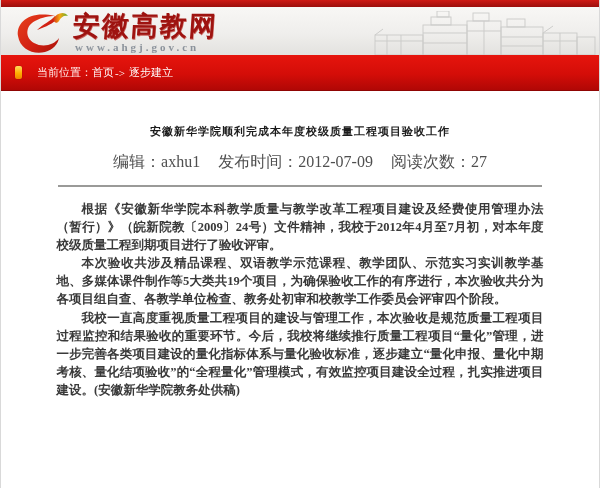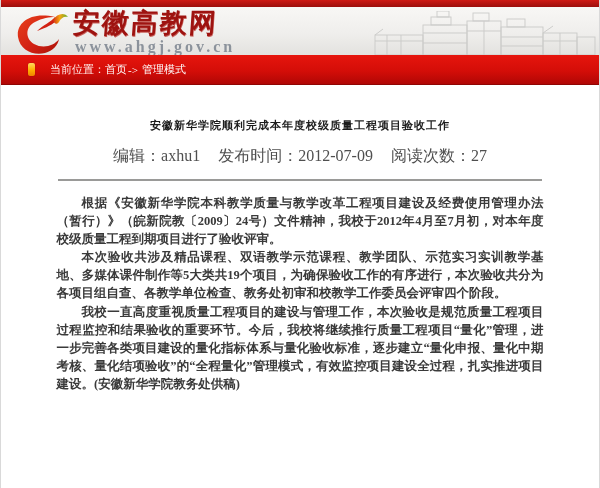--- a/index.html
+++ b/index.html
@@ -26,31 +26,31 @@
   .logo { position:absolute; left:12px; top:2px; display:flex; align-items:center; }
   .logo-swirl { width:56px; height:46px; }
   .logo-text { margin-left:4px; }
   .site-name {
     font-size:27px; font-weight:bold; color:#9e1310;
     letter-spacing:2px; line-height:28px;
     text-shadow:0.5px 0.5px 0 #c8645e;
     transform:skewX(-4deg);
   }
   .site-url {
-    font-size:16px; font-weight:bold; color:#8b929b;
+    font-size:11px; font-weight:bold; color:#8b929b;
     letter-spacing:3px; margin-top:1px; margin-left:2px;
     font-family:"Liberation Serif", serif;
   }
 
   
   .crumbbar {
-    height:30px; display:flex; align-items:center;
+    height:36px; display:flex; align-items:center;
     background:linear-gradient(#e6150d 0%, #d40d08 55%, #b00705 100%);
     border-bottom:1px solid #8f0503;
-    color:#ffffff; font-size:11px;padding-left:13px;
+    color:#ffffff; font-size:11px;
   }
   .crumb-marker {
     width:7px; height:13px; margin-left:14px; margin-right:15px;
     border-radius:2px;
     background:linear-gradient(#ffd95e, #ffae00 55%, #f08300);
     box-shadow:0 0 1px #7a0402;
   }
   .crumb-label { color:#ffe9e7; }
   .crumb-link { color:#ffffff; text-decoration:none; cursor:pointer; }
   .crumb-sep { margin:0 4px 0 1px; color:#ffffff; }
@@ -135,21 +135,21 @@
         <div class="site-url">www.ahgj.gov.cn</div>
       </div>
     </div>
   </div>
 
   <div class="crumbbar">
     <span class="crumb-marker"></span>
     <span class="crumb-label">当前位置：</span>
     <a class="crumb-link">首页</a>
     <span class="crumb-sep">-&gt;</span>
-    <a class="crumb-link">管理模式</a>
+    <a class="crumb-link">逐步建立</a>
   </div>
 
   <div class="content">
     <h1 class="article-title">安徽新华学院顺利完成本年度校级质量工程项目验收工作</h1>
 
     <div class="article-meta">
       <span>编辑：</span><span>axhu1</span><span class="gap"></span>
       <span>发布时间：</span><span>2012-07-09</span><span class="gap"></span>
       <span>阅读次数：</span><span>27</span>
     </div>

